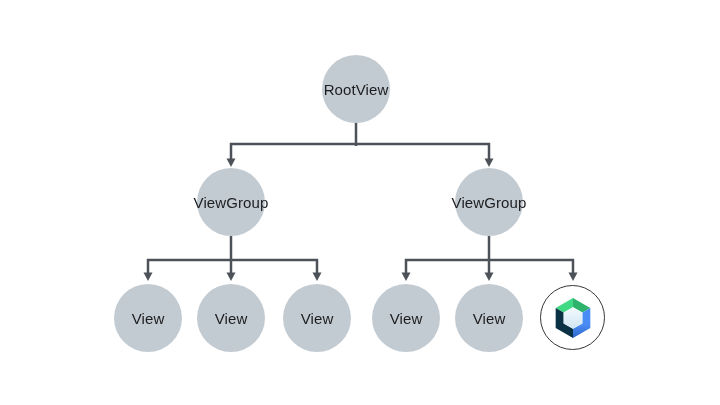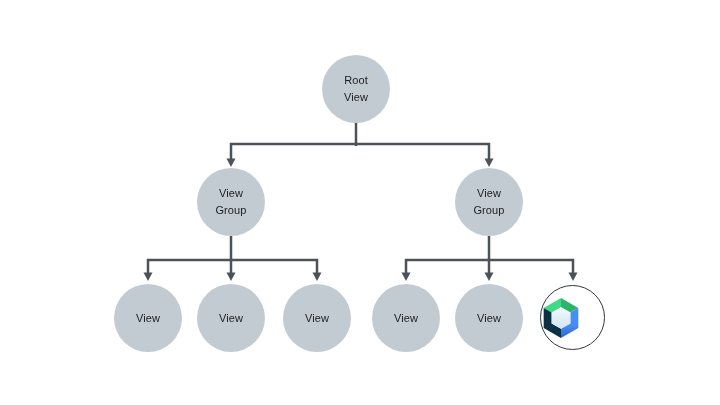--- a/index.html
+++ b/index.html
@@ -27,24 +27,24 @@
   .arrowhead{
     fill:var(--connector,#4c5257);
     stroke:none;
   }
   .node{
     position:absolute;
     width:68px;height:68px;
     border-radius:50%;
     background:var(--node-fill,#c3cbd2);
     display:flex;
-    flex-direction:column;
+    align-items:center;
     justify-content:center;
     text-align:center;
-    font-size:11px;
+    font-size:15px;
     line-height:17px;
     font-weight:400;
     color:var(--text,#1c1d1f);
     letter-spacing:0.1px;
   }
   .node span{display:block;}
   .node.compose{
     width:63px;height:63px;
     background:#ffffff;
     border:1.5px solid var(--compose-ring,#34383c);

